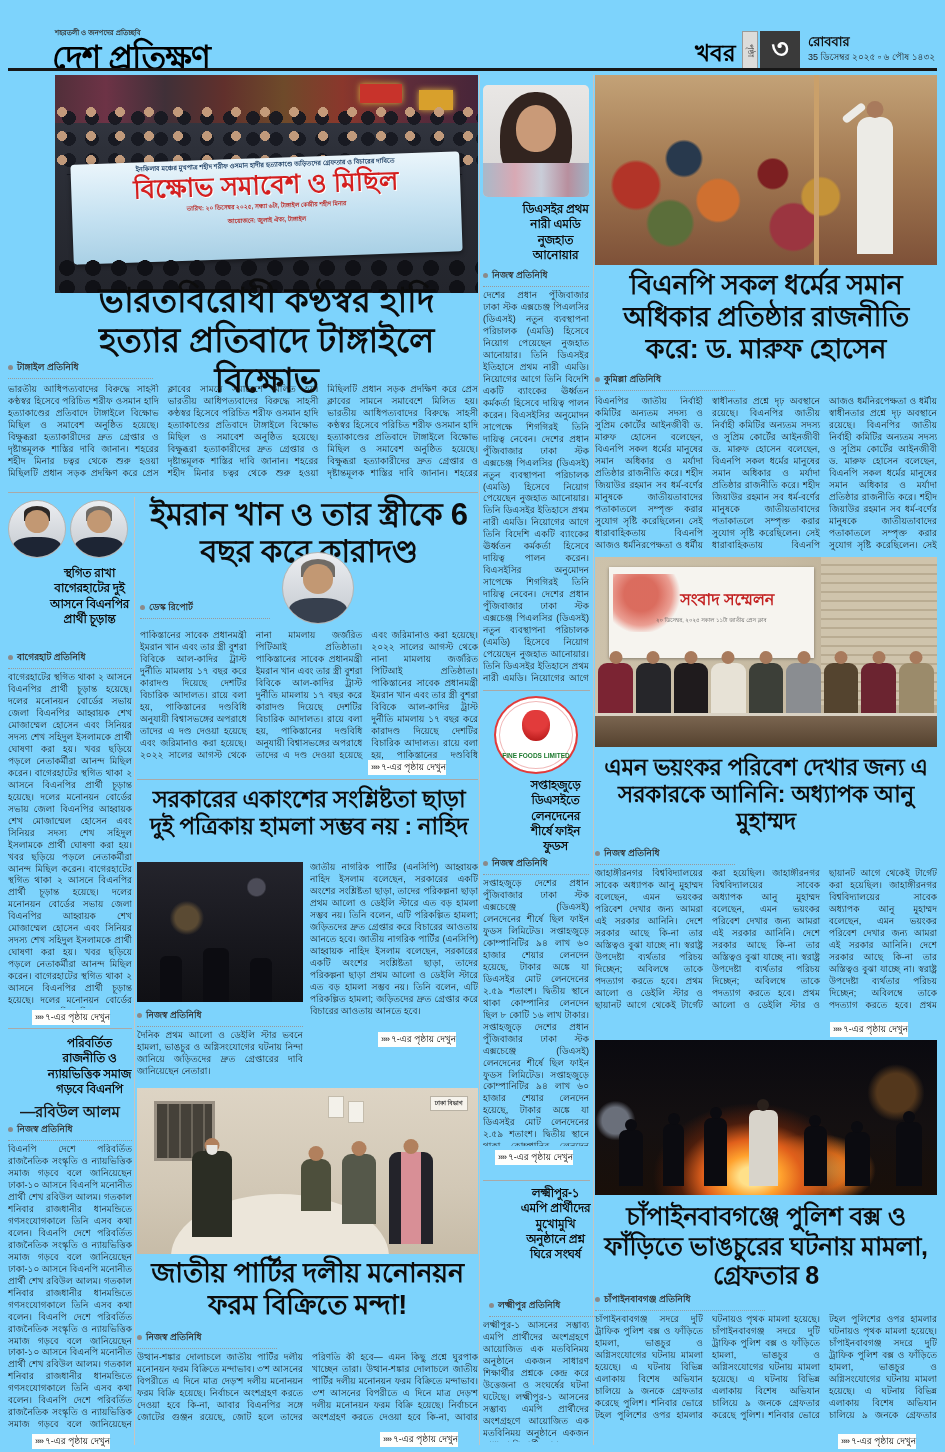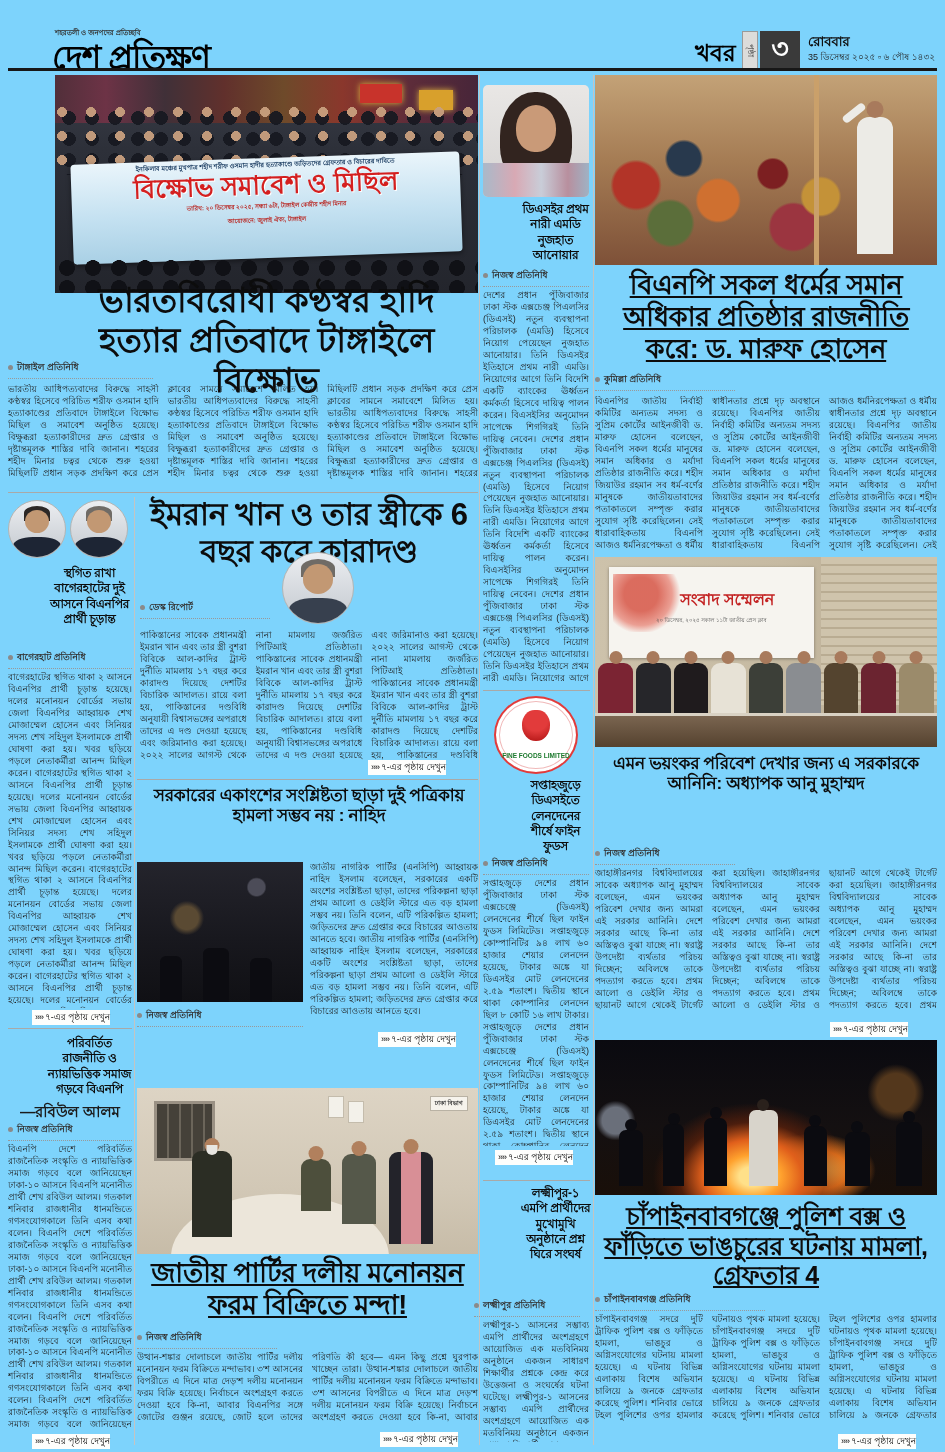--- a/index.html
+++ b/index.html
@@ -13,22 +13,22 @@
   .sec-label{font-size:23px;font-weight:800;color:#000;}
   .pgword{width:16px;height:38px;background:#dcdcda;border:1px solid #9a9a98;writing-mode:vertical-rl;
           font-size:8px;color:#222;text-align:center;line-height:14px;}
   .pgbox{width:40px;height:38px;background:#3a3a3a;color:#fff;display:flex;align-items:center;
          justify-content:center;font-size:27px;font-weight:800;}
   .day{font-size:13px;font-weight:800;color:#111;}
   .dateline{font-size:9px;color:#222;}
   .hl{font-weight:800;color:#0c0c0c;text-align:center;line-height:1.18;letter-spacing:-0.3px;}
   .hl-xl{font-size:34px;}
   .hl-lg{font-size:31px;}
-  .hl-md{font-size:27px;text-decoration:underline;}
-  .hl-sm{font-size:17px;}
+  .hl-md{font-size:27px;}
+  .hl-sm{font-size:23px;}
   .hl-col{font-size:12px;line-height:1.28;padding-left:39px;}
   .attr{font-size:15px;font-weight:800;text-align:center;}
   .byline{font-size:9px;font-weight:bold;color:#333;display:flex;align-items:center;gap:4px;
           padding-bottom:3px;border-bottom:1px dotted #999;}
   .byline .dot{width:5px;height:5px;border-radius:50%;background:#8a8a8a;flex:0 0 auto;}
   .body{font-size:9px;line-height:1.33;text-align:justify;color:#1e1e1e;overflow:hidden;}
   .cols3{column-count:3;column-gap:9px;}
   .cols2{column-count:2;column-gap:9px;}
   .more{font-size:9px;font-weight:normal;color:#000;background:#fefefc;padding-left:3px;}
   .more .arr{letter-spacing:-1px;margin-right:2px;}
@@ -241,20 +241,21 @@
   <div class="ab hl hl-sm" style="left:140px;top:786px;width:338px;">সরকারের একাংশের সংশ্লিষ্টতা ছাড়া দুই পত্রিকায় হামলা সম্ভব নয় : নাহিদ</div>
   <div class="photo ph-night" style="left:137px;top:862px;width:166px;height:140px;">
     <i style="left:14%;width:22px;height:46px;"></i>
     <i style="left:40%;width:26px;height:54px;"></i>
     <i style="left:68%;width:22px;height:44px;"></i>
   </div>
   <div class="ab byline" style="left:137px;top:1008px;width:166px;">
     <span class="dot"></span>
     <span>নিজস্ব প্রতিনিধি</span>
   </div>
+  <div class="ab body" style="left:137px;top:1030px;width:166px;height:52px;">দৈনিক প্রথম আলো ও ডেইলি স্টার ভবনে হামলা, ভাঙচুর ও অগ্নিসংযোগের ঘটনায় নিন্দা জানিয়ে জড়িতদের দ্রুত গ্রেপ্তারের দাবি জানিয়েছেন নেতারা। </div>
   <div class="ab body" style="left:310px;top:862px;width:168px;height:168px;">জাতীয় নাগরিক পার্টির (এনসিপি) আহ্বায়ক নাহিদ ইসলাম বলেছেন, সরকারের একটি অংশের সংশ্লিষ্টতা ছাড়া, তাদের পরিকল্পনা ছাড়া প্রথম আলো ও ডেইলি স্টারে এত বড় হামলা সম্ভব নয়। তিনি বলেন, এটি পরিকল্পিত হামলা; জড়িতদের দ্রুত গ্রেপ্তার করে বিচারের আওতায় আনতে হবে। জাতীয় নাগরিক পার্টির (এনসিপি) আহ্বায়ক নাহিদ ইসলাম বলেছেন, সরকারের একটি অংশের সংশ্লিষ্টতা ছাড়া, তাদের পরিকল্পনা ছাড়া প্রথম আলো ও ডেইলি স্টারে এত বড় হামলা সম্ভব নয়। তিনি বলেন, এটি পরিকল্পিত হামলা; জড়িতদের দ্রুত গ্রেপ্তার করে বিচারের আওতায় আনতে হবে। </div>
   <div class="ab more" style="left:378px;top:1032px;">
     <span class="arr">»»</span><span>৭-এর পৃষ্ঠায় দেখুন</span>
   </div>
 
   <div class="photo ph-room" style="left:137px;top:1088px;width:341px;height:166px;">
     <div class="win" style="left:5%;top:8%;width:18%;height:36%;"></div>
     <div class="note" style="left:56%;top:5%;"></div>
     <div class="note" style="left:62%;top:8%;"></div>
     <div class="sign">ঢাকা বিভাগ</div>
@@ -294,21 +295,21 @@
   <div class="ab byline" style="left:483px;top:856px;width:106px;">
     <span class="dot"></span>
     <span>নিজস্ব প্রতিনিধি</span>
   </div>
   <div class="ab body" style="left:483px;top:878px;width:106px;height:268px;">সপ্তাহজুড়ে দেশের প্রধান পুঁজিবাজার ঢাকা স্টক এক্সচেঞ্জে (ডিএসই) লেনদেনের শীর্ষে ছিল ফাইন ফুডস লিমিটেড। সপ্তাহজুড়ে কোম্পানিটির ৯৪ লাখ ৬০ হাজার শেয়ার লেনদেন হয়েছে, টাকার অঙ্কে যা ডিএসইর মোট লেনদেনের ২.৫৯ শতাংশ। দ্বিতীয় স্থানে থাকা কোম্পানির লেনদেন ছিল ৮ কোটি ১৬ লাখ টাকার। সপ্তাহজুড়ে দেশের প্রধান পুঁজিবাজার ঢাকা স্টক এক্সচেঞ্জে (ডিএসই) লেনদেনের শীর্ষে ছিল ফাইন ফুডস লিমিটেড। সপ্তাহজুড়ে কোম্পানিটির ৯৪ লাখ ৬০ হাজার শেয়ার লেনদেন হয়েছে, টাকার অঙ্কে যা ডিএসইর মোট লেনদেনের ২.৫৯ শতাংশ। দ্বিতীয় স্থানে থাকা কোম্পানির লেনদেন ছিল ৮ কোটি ১৬ লাখ টাকার। সপ্তাহজুড়ে দেশের প্রধান পুঁজিবাজার ঢাকা স্টক এক্সচেঞ্জে (ডিএসই) লেনদেনের শীর্ষে ছিল ফাইন ফুডস লিমিটেড। সপ্তাহজুড়ে কোম্পানিটির ৯৪ লাখ ৬০ হাজার শেয়ার লেনদেন হয়েছে, টাকার অঙ্কে যা ডিএসইর মোট লেনদেনের ২.৫৯ শতাংশ। দ্বিতীয় স্থানে থাকা কোম্পানির লেনদেন ছিল ৮ কোটি ১৬ লাখ টাকার। </div>
   <div class="ab more" style="left:495px;top:1150px;">
     <span class="arr">»»</span><span>৭-এর পৃষ্ঠায় দেখুন</span>
   </div>
 
   <div class="ab hl hl-col" style="left:481px;top:1186px;width:110px;">লক্ষ্মীপুর-১ এমপি প্রার্থীদের মুখোমুখি অনুষ্ঠানে প্রশ্ন ঘিরে সংঘর্ষ</div>
-  <div class="ab byline" style="left:474px;top:1298px;width:106px;align-items:center;">
+  <div class="ab byline" style="left:489px;top:1298px;width:106px;align-items:center;">
     <span class="dot"></span>
     <span>লক্ষ্মীপুর প্রতিনিধি</span>
   </div>
   <div class="ab body" style="left:483px;top:1320px;width:106px;height:122px;">লক্ষ্মীপুর-১ আসনের সম্ভাব্য এমপি প্রার্থীদের অংশগ্রহণে আয়োজিত এক মতবিনিময় অনুষ্ঠানে একজন সাধারণ শিক্ষার্থীর প্রশ্নকে কেন্দ্র করে উত্তেজনা ও সংঘর্ষের ঘটনা ঘটেছে। লক্ষ্মীপুর-১ আসনের সম্ভাব্য এমপি প্রার্থীদের অংশগ্রহণে আয়োজিত এক মতবিনিময় অনুষ্ঠানে একজন সাধারণ শিক্ষার্থীর প্রশ্নকে কেন্দ্র করে উত্তেজনা ও সংঘর্ষের ঘটনা ঘটেছে। </div>
 
   <div class="photo ph-rally" style="left:595px;top:75px;width:342px;height:190px;">
     <div class="pole"></div>
     <div class="speaker"></div>
   </div>
   <div class="ab hl hl-md" style="left:595px;top:270px;width:342px;">বিএনপি সকল ধর্মের সমান অধিকার প্রতিষ্ঠার রাজনীতি করে: ড. মারুফ হোসেন</div>
@@ -350,21 +351,21 @@
 
   <div class="photo ph-fire" style="left:595px;top:1040px;width:342px;height:155px;">
     <i style="left:7%;width:24px;height:56px;"></i>
     <i style="left:20%;width:21px;height:62px;"></i>
     <i style="left:32%;width:23px;height:68px;"></i>
     <i class="lite" style="left:45%;width:29px;height:76px;"></i>
     <i style="left:61%;width:23px;height:60px;"></i>
     <i style="left:73%;width:25px;height:54px;"></i>
     <i style="left:88%;width:26px;height:64px;"></i>
   </div>
-  <div class="ab hl hl-md" style="left:595px;top:1202px;width:342px;font-size:25px;">চাঁপাইনবাবগঞ্জে পুলিশ বক্স ও ফাঁড়িতে ভাঙচুরের ঘটনায় মামলা, গ্রেফতার 4</div>
+  <div class="ab hl hl-md" style="left:595px;top:1202px;width:342px;font-size:25px;">চাঁপাইনবাবগঞ্জে পুলিশ বক্স ও ফাঁড়িতে ভাঙচুরের ঘটনায় মামলা, গ্রেফতার 8</div>
   <div class="ab byline" style="left:595px;top:1292px;width:170px;">
     <span class="dot"></span>
     <span>চাঁপাইনবাবগঞ্জ প্রতিনিধি</span>
   </div>
   <div class="ab body cols3" style="left:595px;top:1314px;width:342px;height:118px;">চাঁপাইনবাবগঞ্জ সদরে দুটি ট্রাফিক পুলিশ বক্স ও ফাঁড়িতে হামলা, ভাঙচুর ও অগ্নিসংযোগের ঘটনায় মামলা হয়েছে। এ ঘটনায় বিভিন্ন এলাকায় বিশেষ অভিযান চালিয়ে ৯ জনকে গ্রেফতার করেছে পুলিশ। শনিবার ভোরে টহল পুলিশের ওপর হামলার ঘটনায়ও পৃথক মামলা হয়েছে। চাঁপাইনবাবগঞ্জ সদরে দুটি ট্রাফিক পুলিশ বক্স ও ফাঁড়িতে হামলা, ভাঙচুর ও অগ্নিসংযোগের ঘটনায় মামলা হয়েছে। এ ঘটনায় বিভিন্ন এলাকায় বিশেষ অভিযান চালিয়ে ৯ জনকে গ্রেফতার করেছে পুলিশ। শনিবার ভোরে টহল পুলিশের ওপর হামলার ঘটনায়ও পৃথক মামলা হয়েছে। চাঁপাইনবাবগঞ্জ সদরে দুটি ট্রাফিক পুলিশ বক্স ও ফাঁড়িতে হামলা, ভাঙচুর ও অগ্নিসংযোগের ঘটনায় মামলা হয়েছে। এ ঘটনায় বিভিন্ন এলাকায় বিশেষ অভিযান চালিয়ে ৯ জনকে গ্রেফতার করেছে পুলিশ। শনিবার ভোরে টহল পুলিশের ওপর হামলার ঘটনায়ও পৃথক মামলা হয়েছে। </div>
   <div class="ab more" style="left:838px;top:1434px;">
     <span class="arr">»»</span><span>৭-এর পৃষ্ঠায় দেখুন</span>
   </div>
 
 </div>

